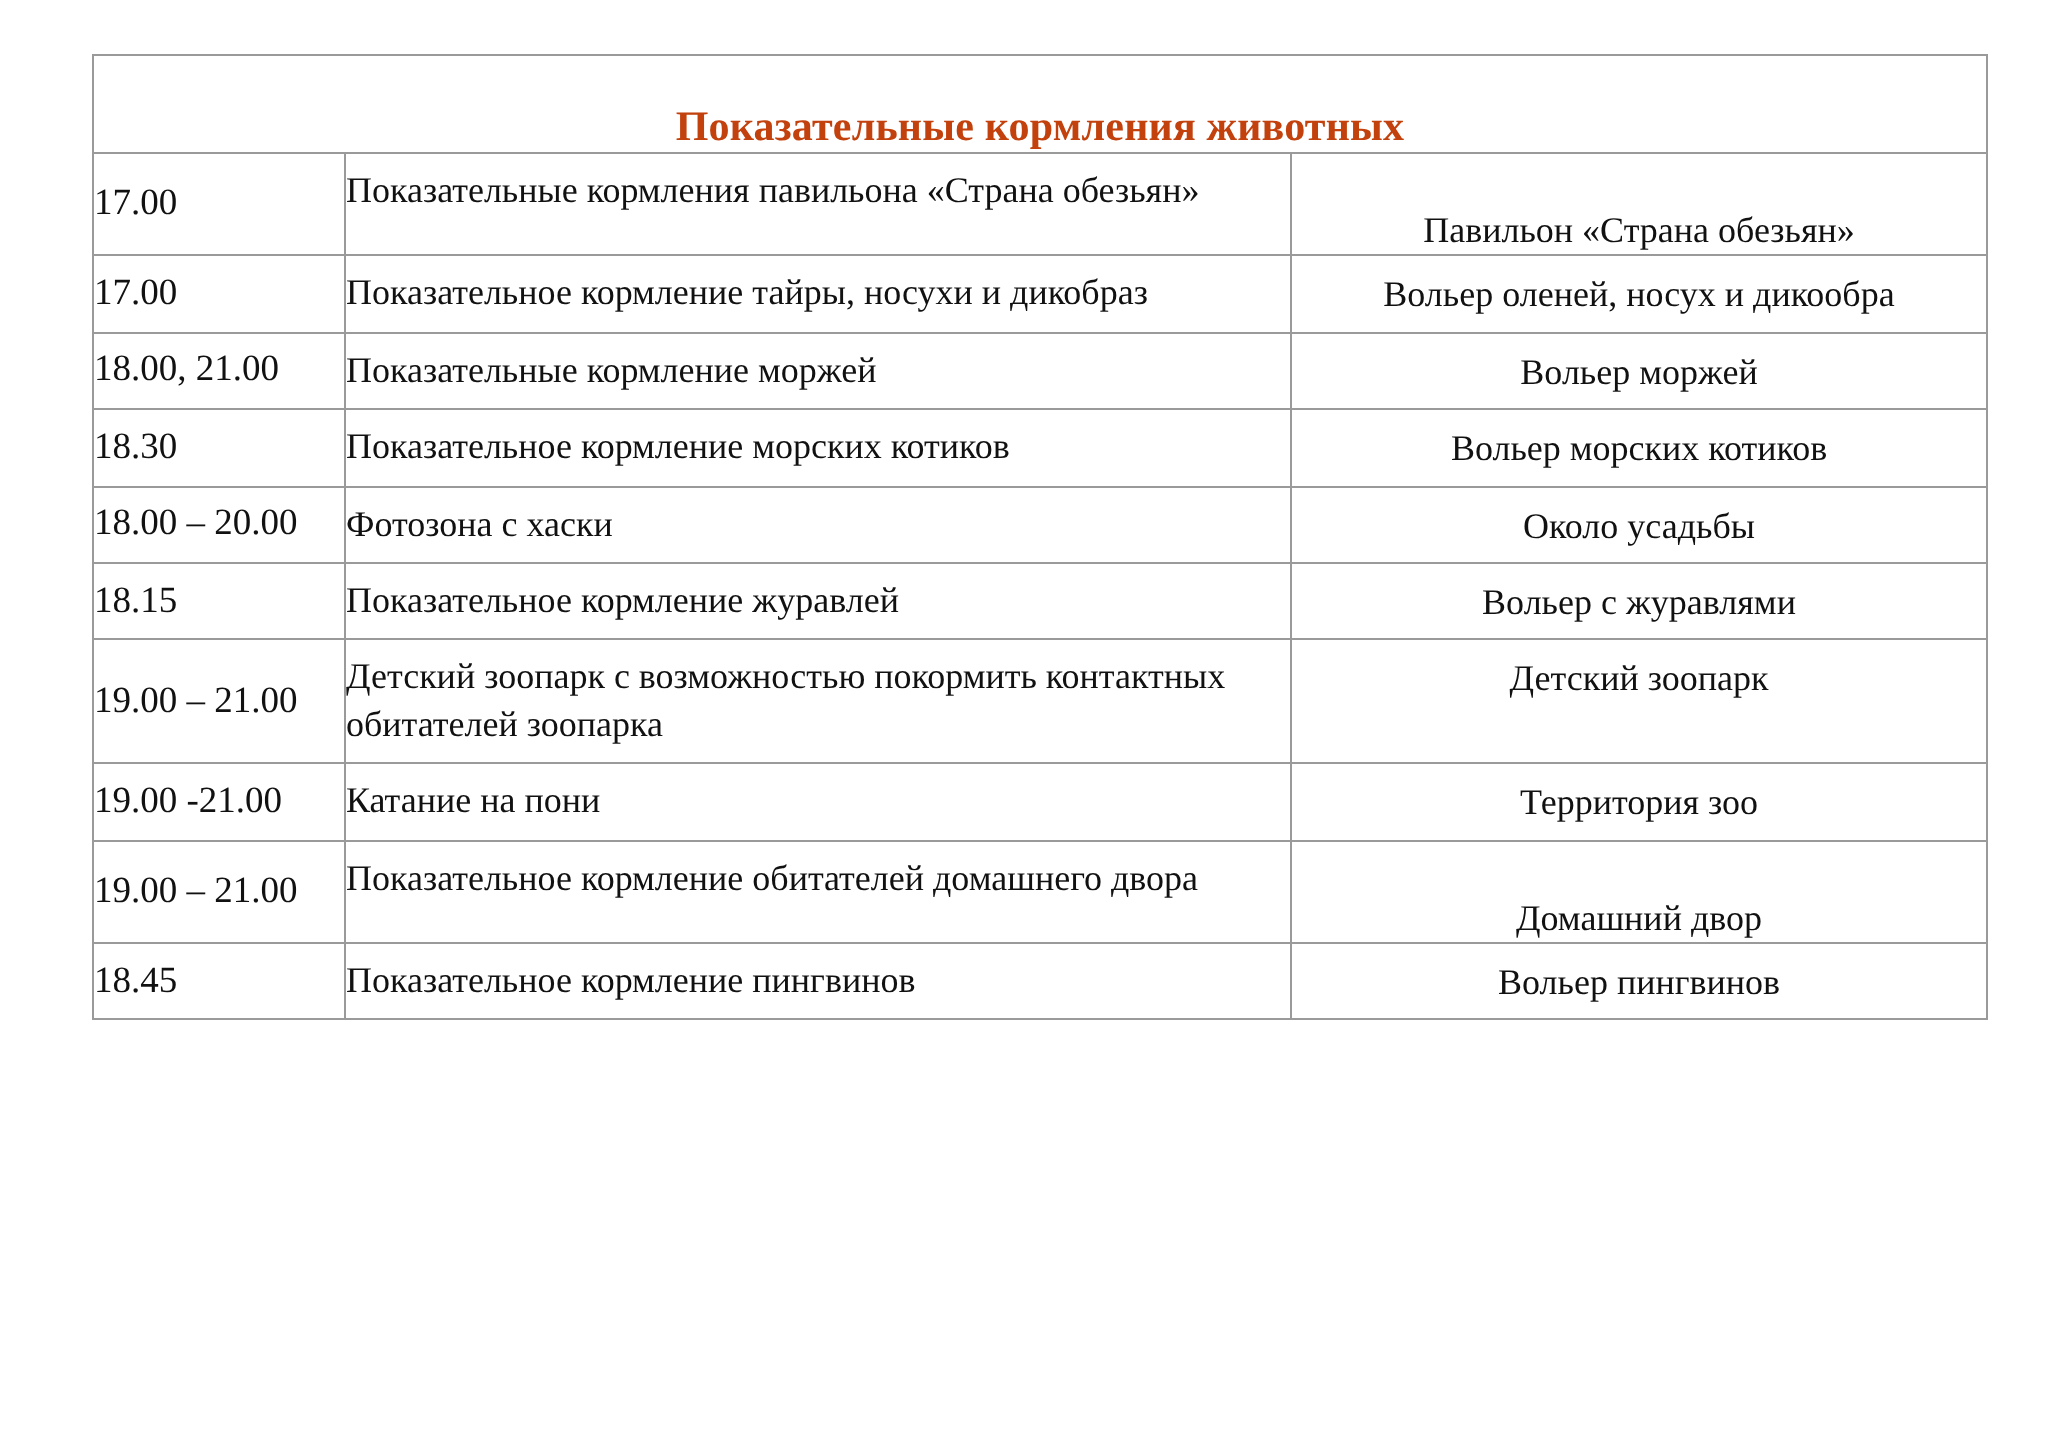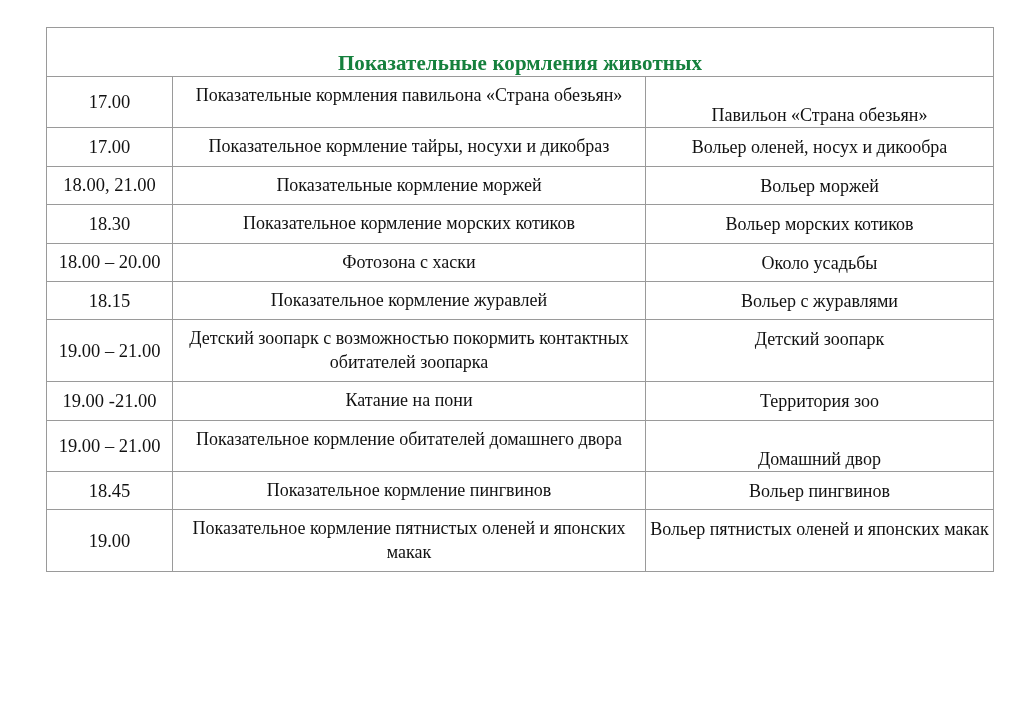--- a/index.html
+++ b/index.html
@@ -50,34 +50,33 @@
     text-align: center;
     vertical-align: bottom;
     padding: 0 4px 3px 4px;
   }
   .title-text {
     display: block;
     font-size: 21px;
     font-weight: bold;
     line-height: 1.12;
     letter-spacing: 0.1px;
-    color: #15803d;
+    color: #c2410c;
   }
 
   
   .cell-time {
-    text-align: center;
     vertical-align: middle;
     font-size: 18.5px;
     line-height: 1.2;
     padding: 6px 3px 6px 3px;
     white-space: nowrap;
   }
   .cell-event {
-    text-align: center;
+    text-align: left;
     vertical-align: top;
     font-size: 18px;
     line-height: 1.3;
     padding: 7px 6px 8px 6px;
   }
   .cell-place {
     text-align: center;
     vertical-align: top;
     font-size: 18px;
     line-height: 1.3;
@@ -151,21 +150,16 @@
         <tr class="r-tall">
           <td class="cell-time">19.00 – 21.00</td>
           <td class="cell-event">Показательное кормление обитателей домашнего двора</td>
           <td class="cell-place">Домашний двор</td>
         </tr>
         <tr class="r-short">
           <td class="cell-time">18.45</td>
           <td class="cell-event">Показательное кормление пингвинов</td>
           <td class="cell-place">Вольер пингвинов</td>
         </tr>
-        <tr class="r-short">
-          <td class="cell-time">19.00</td>
-          <td class="cell-event">Показательное кормление пятнистых оленей и японских макак</td>
-          <td class="cell-place">Вольер пятнистых оленей и японских макак</td>
-        </tr>
       </tbody>
   </table>
 
 </div>
 
 </body></html>

